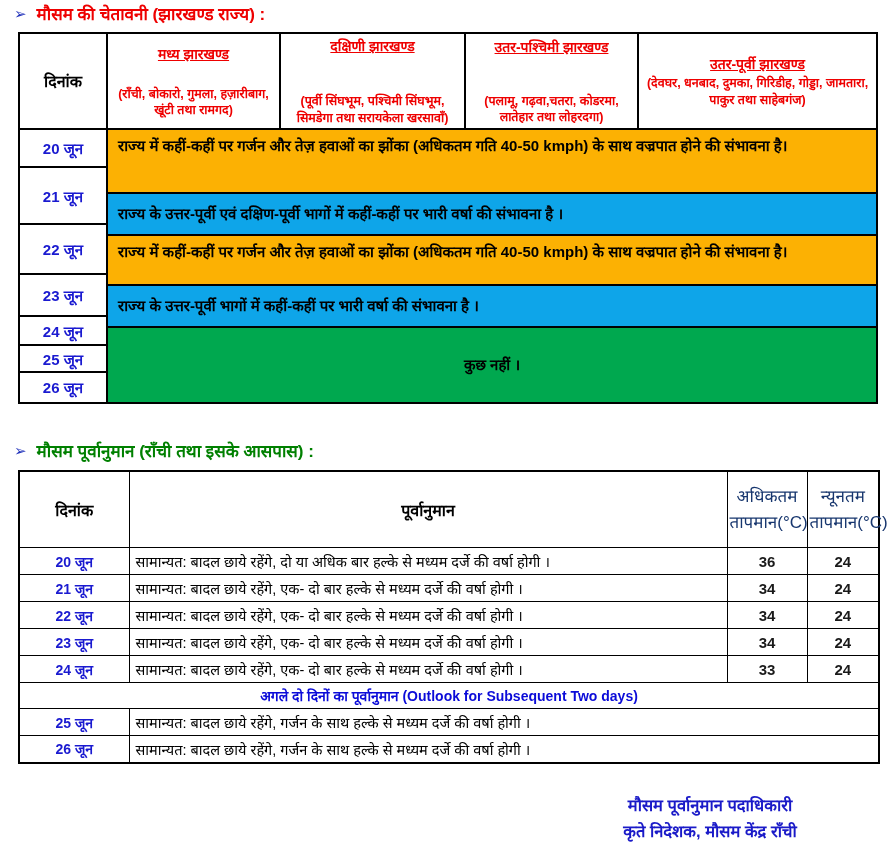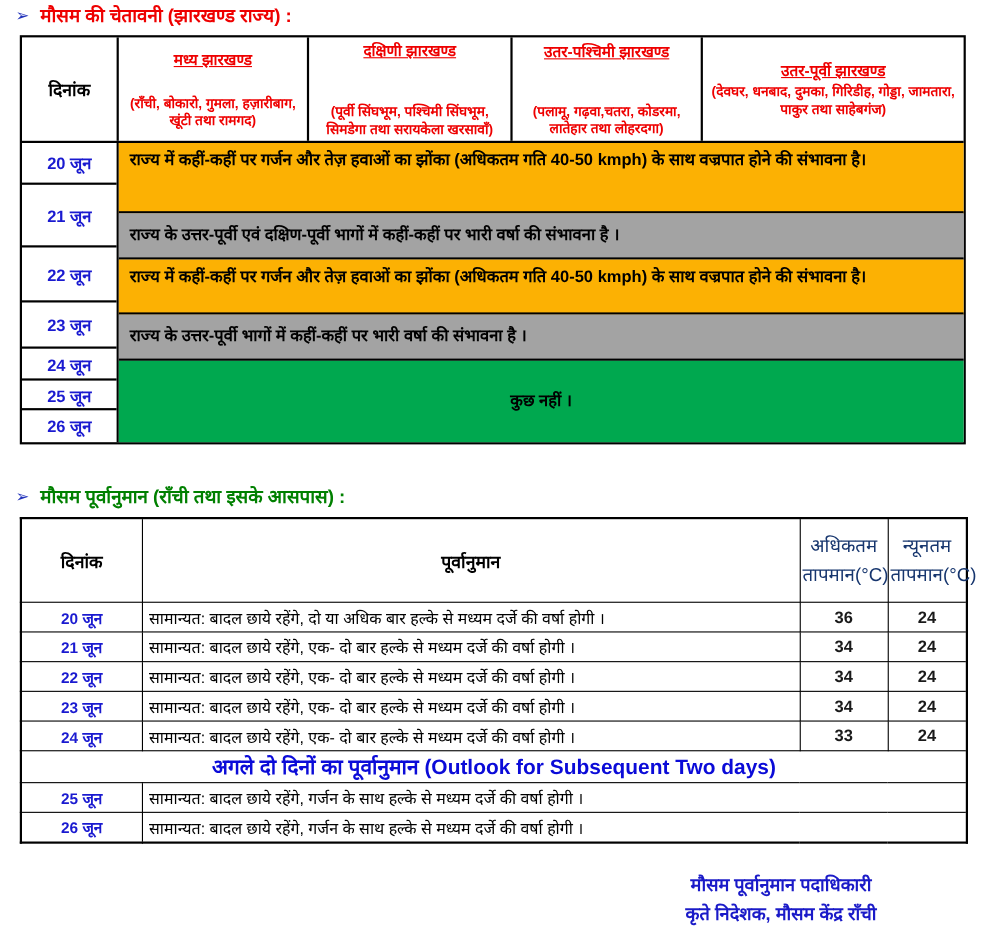--- a/index.html
+++ b/index.html
@@ -28,37 +28,37 @@
   .t1-body { display:flex; }
   .t1-dates { width:88px; border-right:2px solid #000; box-sizing:border-box; display:flex; flex-direction:column; }
   .t1-date { box-sizing:border-box; border-bottom:2px solid #000; display:flex; align-items:center; justify-content:center;
         color:#1a1ad0; font-weight:bold; font-size:15px; }
   .t1-date:last-child { border-bottom:none; }
   .t1-bands { flex:1; display:flex; flex-direction:column; }
   .band { box-sizing:border-box; border-bottom:2px solid #000; color:#000; font-weight:bold; font-size:15px;
         padding:20px 10px; line-height:1.35; }
   .band:last-child { border-bottom:none; }
   .band-orange { background:#fcb103; }
-  .band-yellow { background:#a3a3a3; display:flex; align-items:center; }
+  .band-yellow { background:#0ea5e9; display:flex; align-items:center; }
   .band-green  { background:#00a84f; display:flex; align-items:center; justify-content:center; }
   .band-pad-top { padding-top:6px; }
 
   
   .t2 { position:absolute; left:18px; top:470px; width:860px; border-collapse:collapse; background:#fff; table-layout:fixed; }
   .t2, .t2 td { border:1.5px solid #000; }
   .t2 { border-width:2px; }
   .t2 td { box-sizing:border-box; padding:1px 6px; }
   .t2 .th-date { width:110px; text-align:center; font-weight:bold; font-size:16px; color:#000; height:36px; }
   .t2 .th-forecast { width:598px; text-align:center; font-weight:bold; font-size:16px; color:#000; }
   .t2 .th-temp { width:80px; text-align:center; font-size:17px; color:#17366e; line-height:1.5; padding:12px 2px; }
   .t2 .th-temp.min { width:72px; }
   .t2 .cell-date { text-align:center; color:#1a1ad0; font-weight:bold; font-size:14px; height:27px; }
   .t2 .cell-forecast { font-size:14.5px; color:#000; }
   .t2 .cell-temp { text-align:center; font-weight:bold; font-size:15px; color:#1a1a1a; }
-  .t2 .outlook-row td { text-align:center; color:#0b0bd8; font-weight:bold; font-size:19px; height:26px; }
+  .t2 .outlook-row td { text-align:center; color:#0b0bd8; font-weight:bold; font-size:14px; height:26px; }
 
   
   .footer { position:absolute; left:560px; top:793px; width:300px; text-align:center;
         color:#1a1ac8; font-weight:bold; font-size:16.5px; line-height:1.55; }
 </style>
 </head>
 <body>
 
 <div class="heading h-warning">
   <span class="arrow">➢</span>

